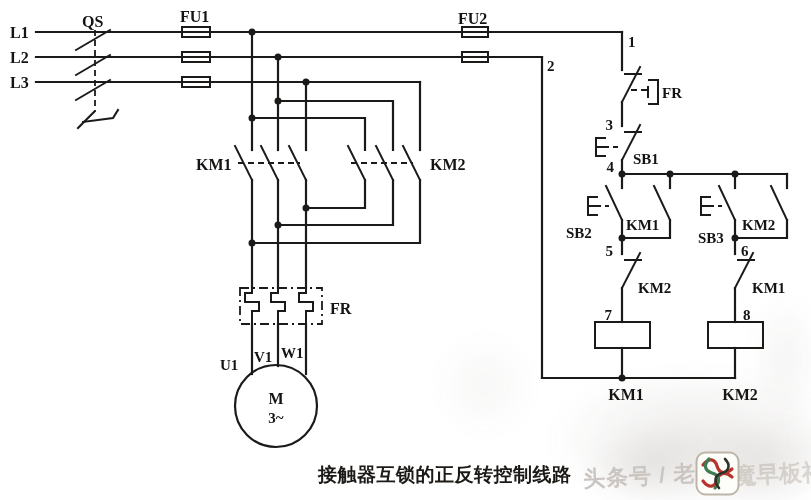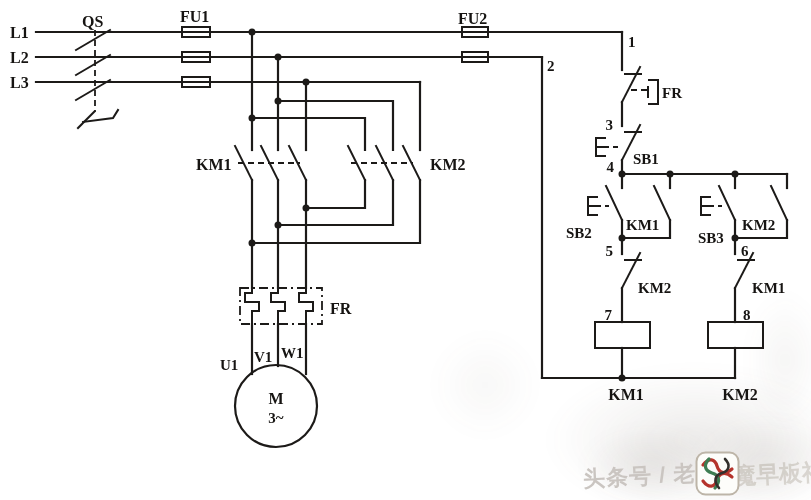--- a/index.html
+++ b/index.html
@@ -257,20 +257,21 @@
       <text class="lbl-sm" x="626" y="230">KM1</text>
       <text class="lbl-sm" x="742" y="230">KM2</text>
       <text class="lbl-sm" x="638" y="293">KM2</text>
       <text class="lbl-sm" x="752" y="293">KM1</text>
       <text class="lbl" x="626" y="400" text-anchor="middle">KM1</text>
       <text class="lbl" x="740" y="400" text-anchor="middle">KM2</text>
     </g>
   </svg>
 
   
+  <div class="caption">接触器互锁的正反转控制线路</div>
 
   
   <div class="faintmark">魔早板社机</div>
   <div class="byline">头条号 / 老电</div>
   <svg class="logo" viewBox="0 0 45 45">
     <rect x="1.5" y="1.5" width="42" height="42" rx="9" fill="#fdfdfa" stroke="#bdb5a8" stroke-width="2"></rect>
     <path d="M8 14 C14 6 20 8 22 15 C24 22 30 24 37 18" fill="none" stroke="#b5342c" stroke-width="3.2" stroke-linecap="round"></path>
     <path d="M8 30 C14 38 20 36 22 29 C24 22 30 20 37 26" fill="none" stroke="#b5342c" stroke-width="3.2" stroke-linecap="round"></path>
     <path d="M14 8 C8 14 10 20 17 22 C24 24 26 30 20 37" fill="none" stroke="#3e7d52" stroke-width="3.2" stroke-linecap="round"></path>
     <path d="M30 8 C36 14 34 20 27 22 C20 24 18 30 24 37" fill="none" stroke="#33302c" stroke-width="2.6" stroke-linecap="round"></path>

